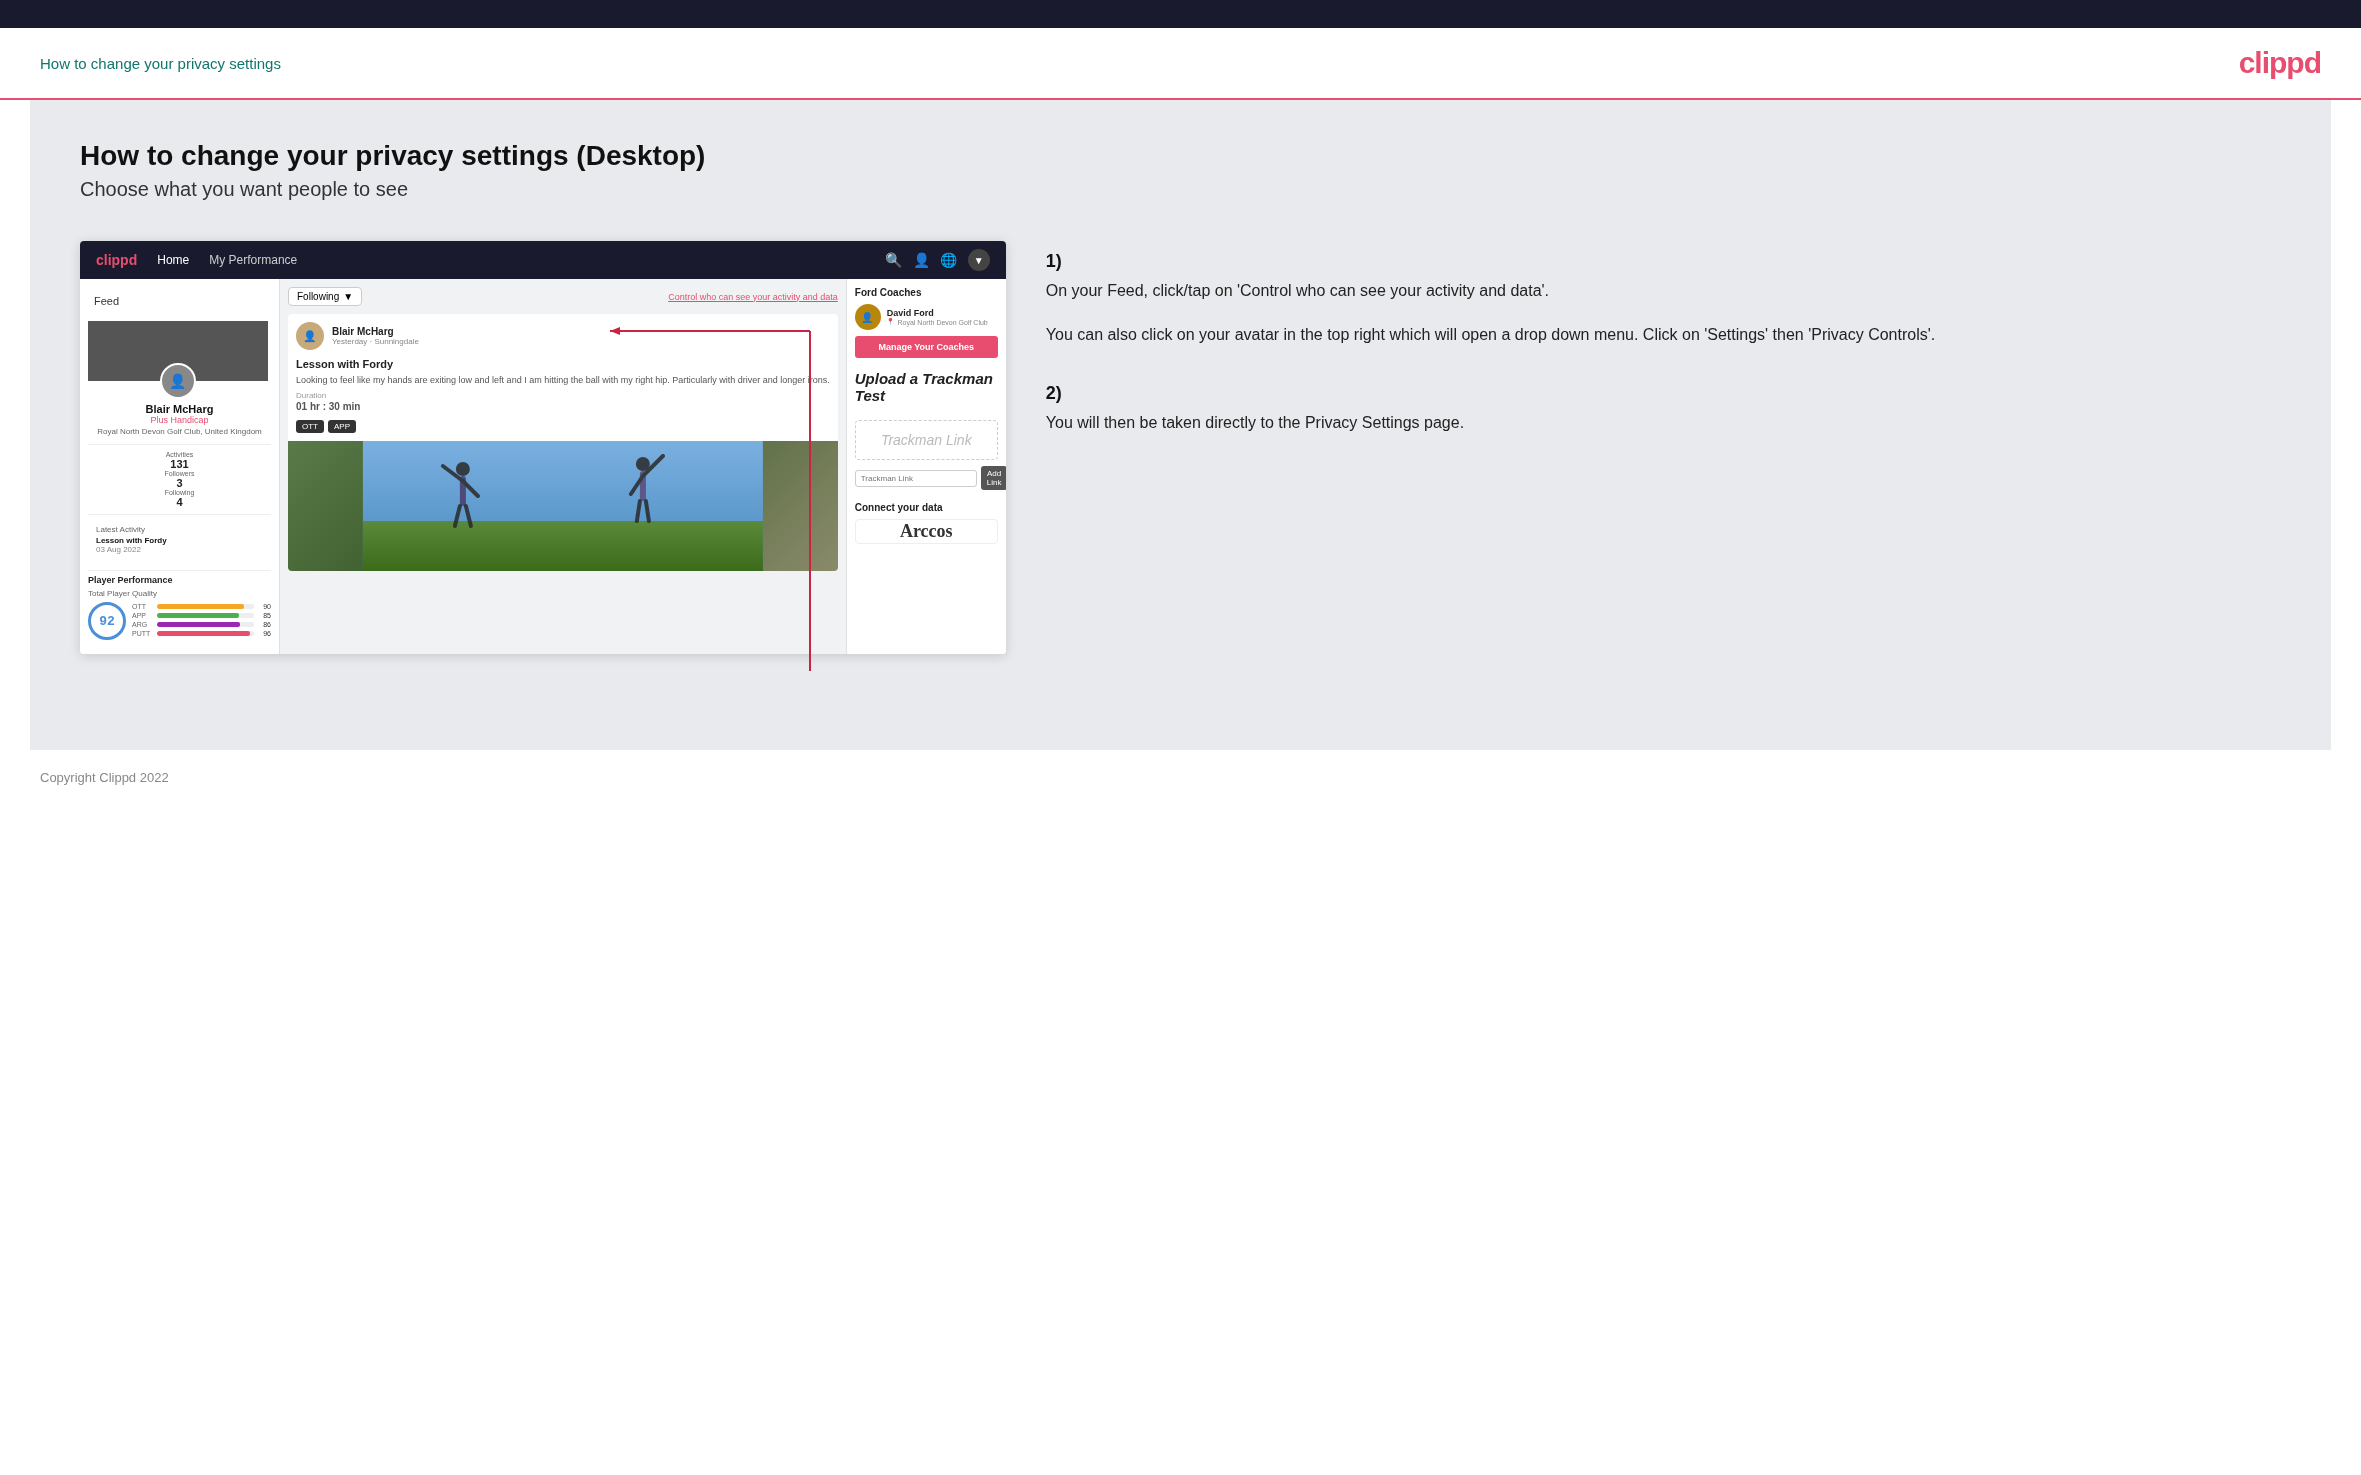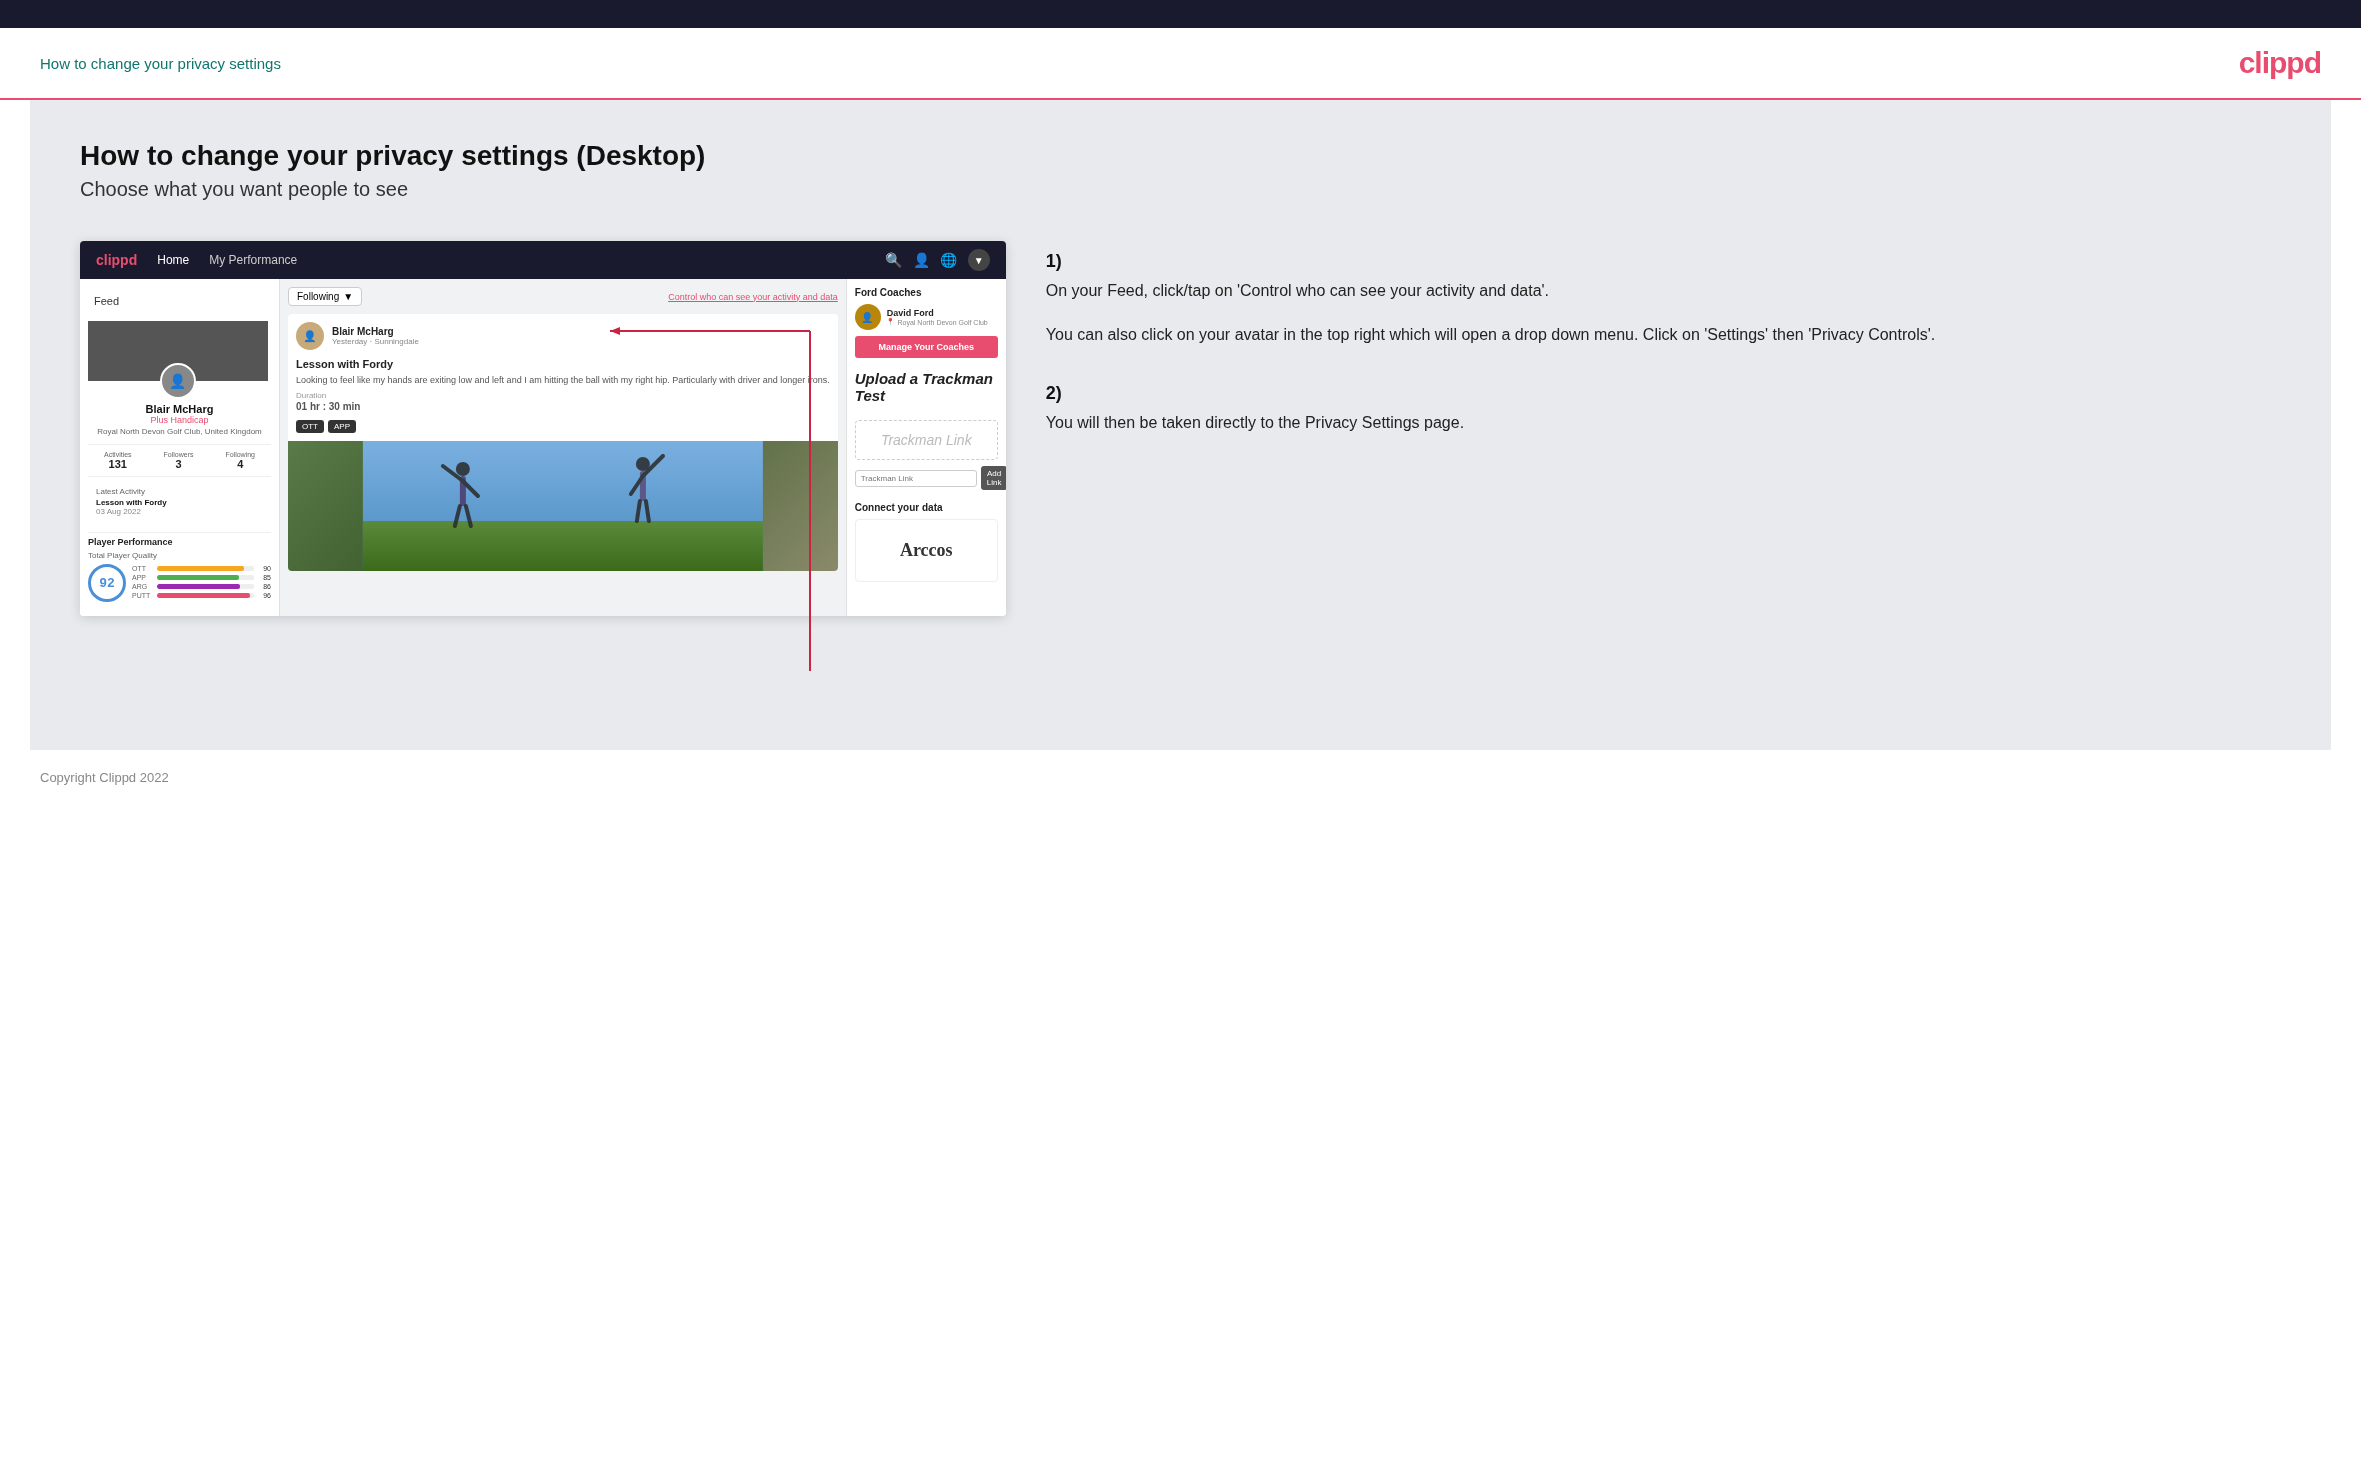--- a/index.html
+++ b/index.html
@@ -176,20 +176,21 @@
       color: #666;
       margin-bottom: 8px;
     }
     .user-stats {
       display: flex;
       justify-content: space-around;
       border-top: 1px solid #eee;
       border-bottom: 1px solid #eee;
       padding: 6px 0;
       margin-bottom: 6px;
+      flex-direction: column;
     }
     .stat-item { text-align: center; }
     .stat-label { font-size: 7px; color: #666; }
     .stat-value { font-size: 11px; font-weight: 700; }
     .latest-activity { text-align: left; padding: 4px 8px; font-size: 8px; }
     .latest-label { color: #666; margin-bottom: 2px; }
     .latest-name { font-weight: 700; color: #111; }
     .latest-date { color: #888; }
 
     .player-perf {
@@ -353,21 +354,21 @@
       border-radius: 3px;
       padding: 3px 6px;
       font-size: 8px;
       cursor: pointer;
     }
     .connect-section {}
     .connect-title { font-size: 10px; font-weight: 600; margin-bottom: 6px; }
     .arccos-card {
       border: 1px solid #eee;
       border-radius: 4px;
-      padding: 20px;
+      padding: 1px;
       text-align: center;
       font-size: 18px;
       font-weight: 700;
       color: #333;
       font-family: Georgia, serif;
     }
 
     
     .instructions {
       flex: 1;

